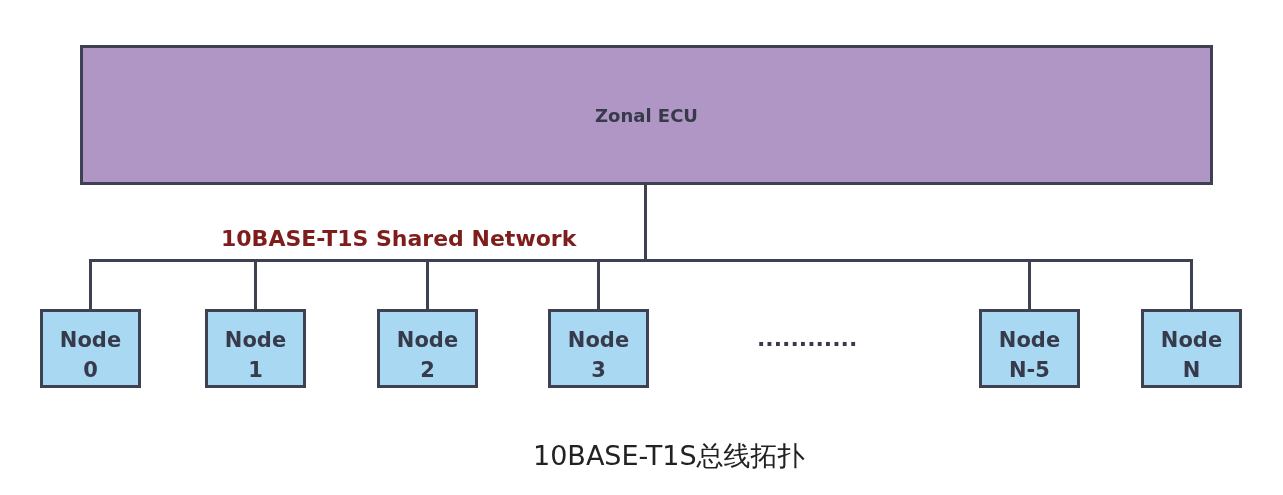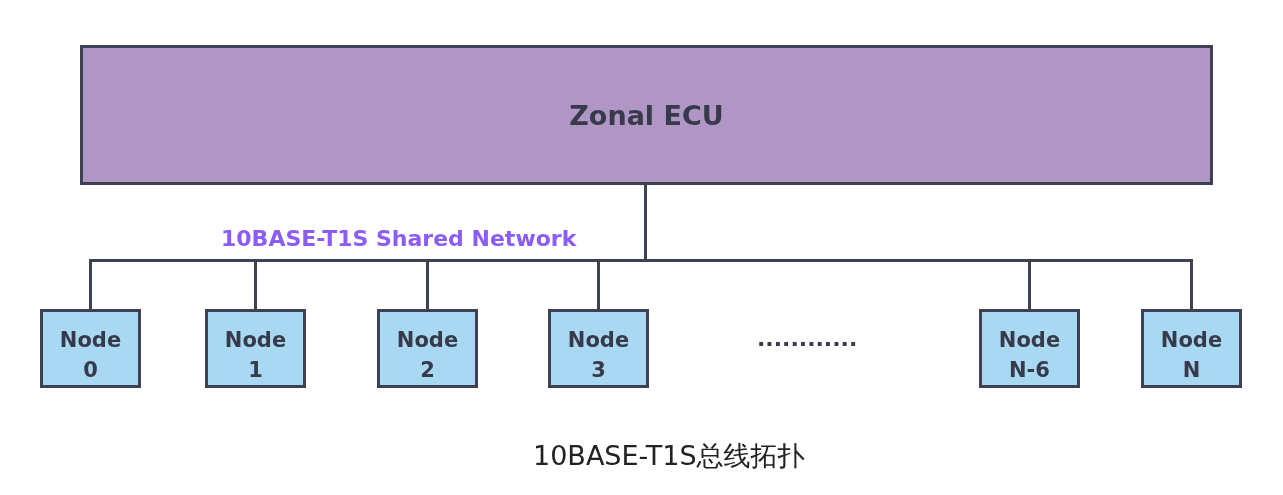--- a/index.html
+++ b/index.html
@@ -1,23 +1,23 @@
 <!DOCTYPE html>
 <html><head>
   <meta charset="utf-8">
   <style>
     html, body { margin: 0; padding: 0; background: #ffffff; }
     body { width: 1283px; height: 495px; position: relative; overflow: hidden;
            font-family: "DejaVu Sans", "Liberation Sans", sans-serif; color: #363a4a; }
     .ecu { position: absolute; left: 80px; top: 45px; width: 1127px; height: 134px;
            background: #b096c4; border: 3px solid #3d4151; box-sizing: content-box;
            display: flex; align-items: center; justify-content: center; }
-    .ecu-label { font-weight: bold; font-size: 27px; color: #363a4a; }
+    .ecu-label { font-weight: bold; font-size: 18px; color: #363a4a; }
     .line { position: absolute; background: #3d4151; }
-    .bus-label { position: absolute; left: 221px; top: 226px; font-weight: bold; font-size: 22px; color: #8b5cf6; white-space: nowrap; }
+    .bus-label { position: absolute; left: 221px; top: 226px; font-weight: bold; font-size: 22px; color: #7f1d1d; white-space: nowrap; }
     .node { position: absolute; top: 309px; width: 95px; height: 73px; background: #a9d8f2;
             border: 3px solid #3d4151; display: flex; flex-direction: column; align-items: center;
             justify-content: flex-end; font-weight: bold; font-size: 21px; line-height: 30px; color: #363a4a; }
     .ellipsis { position: absolute; left: 757px; top: 326px; font-weight: bold; font-size: 22px; color: #363a4a; letter-spacing: 0px; }
     .caption { position: absolute; left: 533px; top: 438px; font-size: 27px; color: #222222; white-space: nowrap; }
   </style>
 </head>
 <body>
 
 <div class="ecu">
@@ -48,21 +48,21 @@
 <div class="node" style="left:377px;">
   <span>Node</span>
   <span>2</span>
 </div>
 <div class="node" style="left:548px;">
   <span>Node</span>
   <span>3</span>
 </div>
 <div class="node" style="left:979px;">
   <span>Node</span>
-  <span>N-6</span>
+  <span>N-5</span>
 </div>
 <div class="node" style="left:1141px;">
   <span>Node</span>
   <span>N</span>
 </div>
 
 <div class="ellipsis">............</div>
 
 <div class="caption">10BASE-T1S总线拓扑</div>
 

